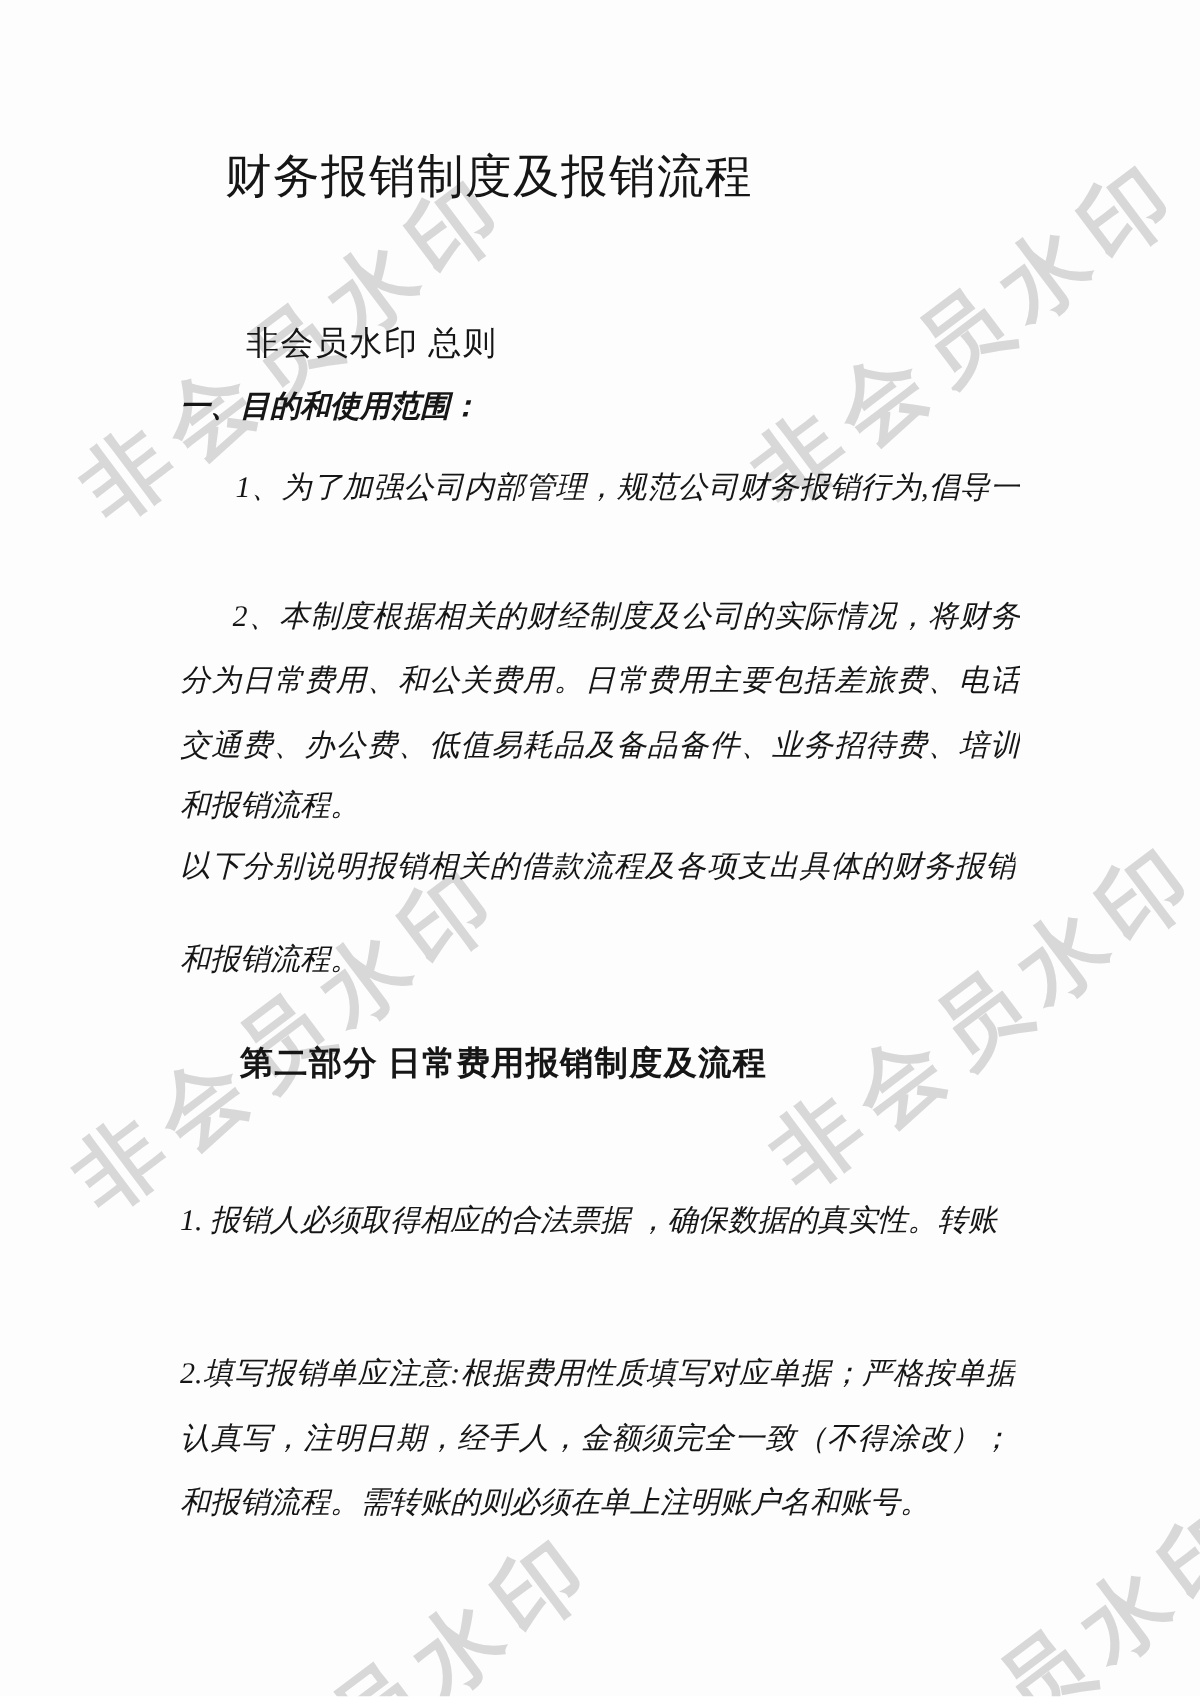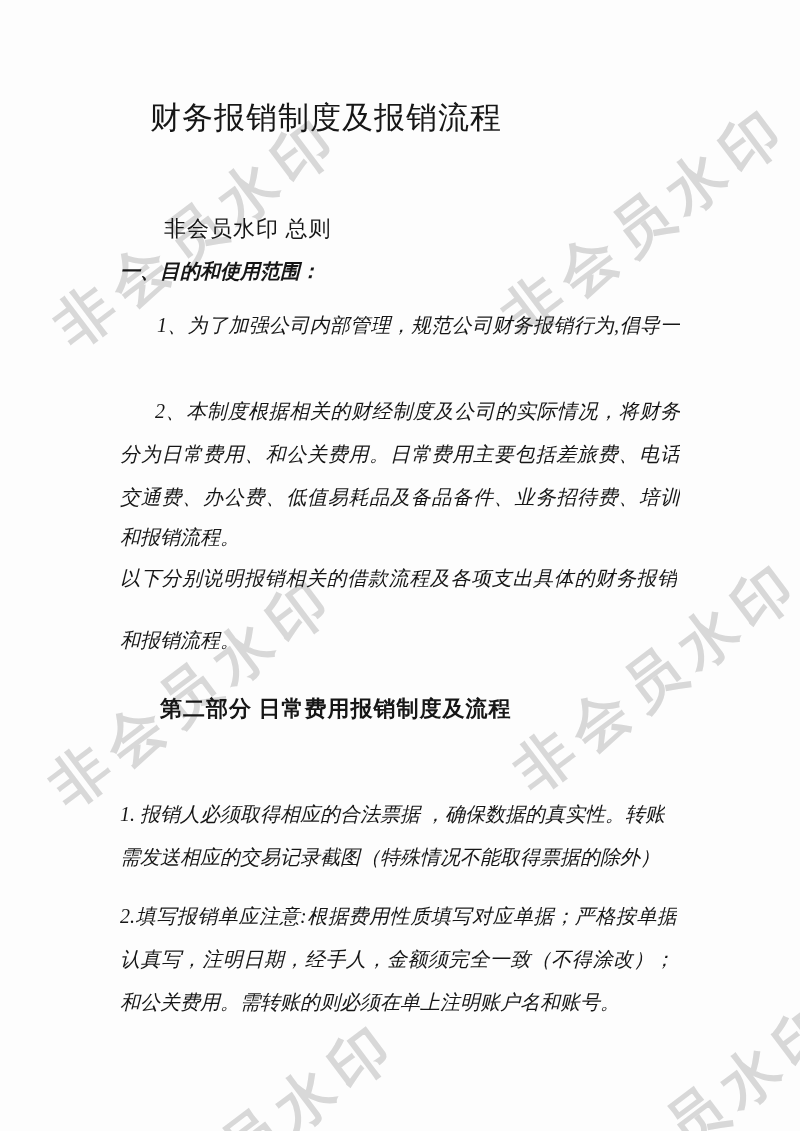--- a/index.html
+++ b/index.html
@@ -94,20 +94,19 @@
     <div class="line just" style="left:120px; top:484px; width:560px;">交通费、办公费、低值易耗品及备品备件、业务招待费、培训费、</div>
     <div class="line" style="left:120px; top:524px;">和报销流程。</div>
 
     <div class="line just" style="left:120px; top:565px; width:557px;">以下分别说明报销相关的借款流程及各项支出具体的财务报销制度</div>
     <div class="line" style="left:120px; top:608px;margin-top:19px;">和报销流程。</div>
 
     <div class="h-part bold" style="left:160px; top:694px;">第二部分  日常费用报销制度及流程</div>
 
 
     <div class="line just" style="left:120px; top:801px; width:545px;">1. 报销人必须取得相应的合法票据 ，确保数据的真实性。转账的</div>
-    <div class="line" style="left:120px; top:844px;">需发送相应的交易记录截图（特殊情况不能取得票据的除外）</div>
 
     <div class="line just" style="left:120px; top:903px; width:557px;">2.填写报销单应注意:根据费用性质填写对应单据；严格按单据要求</div>
     <div class="line just" style="left:120px; top:946px; width:554px;">认真写，注明日期，经手人，金额须完全一致（不得涂改）；简述费</div>
-    <div class="line" style="left:120px; top:989px;">和公关费用。需转账的则必须在单上注明账户名和账号。</div>
+    <div class="line" style="left:120px; top:989px;">和报销流程。需转账的则必须在单上注明账户名和账号。</div>
 
   </div>
 </div>
 
 </body></html>

